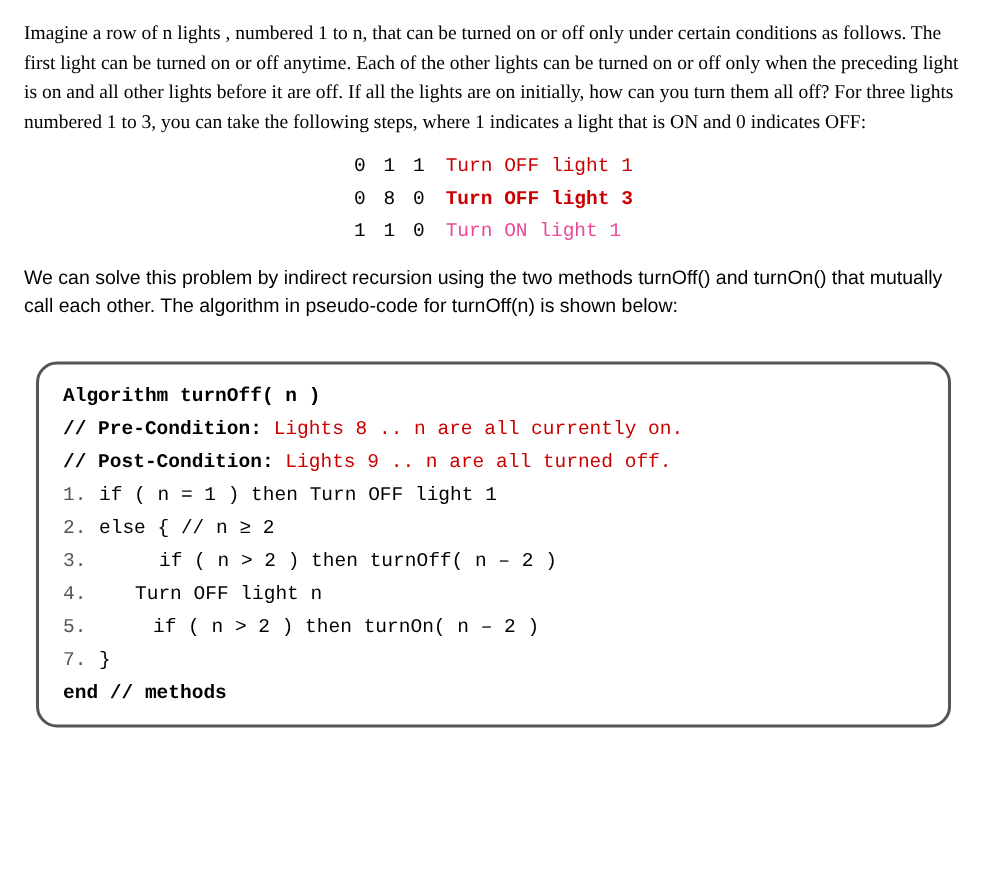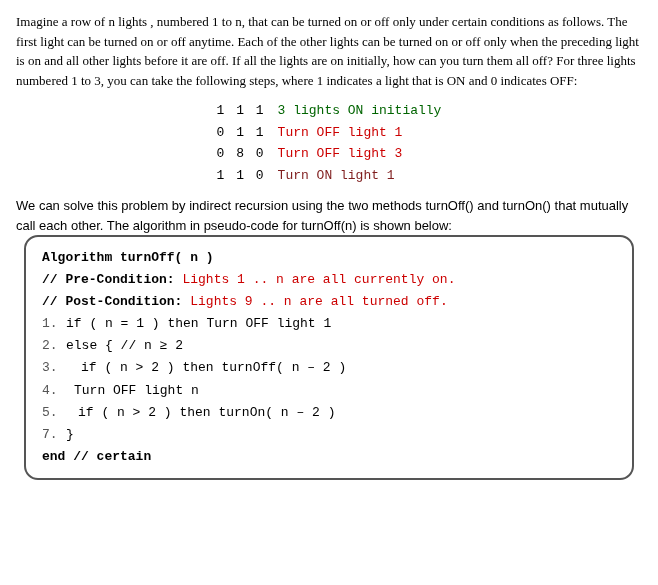--- a/index.html
+++ b/index.html
@@ -32,21 +32,21 @@
       letter-spacing: 2px;
       min-width: 50px;
     }
     .steps-table td.desc-col {
       color: #c00;
     }
     .steps-table tr:first-child td.desc-col {
       color: #008000;
     }
     .middle-text {
-      margin-bottom: 0;
+      margin-bottom: 27px;
     }
     .algorithm-box {
       border: 2px solid #555;
       border-radius: 14px;
       padding: 10px 16px;
       margin: 0 8px;
       font-family: 'Courier New', monospace;
       font-size: 13px;
       line-height: 1.7;
     }
@@ -74,56 +74,52 @@
 </head>
 <body>
 
 <div class="intro-text">
   <span>Imagine a row of n lights , numbered 1 to n, that can be turned on or off only under certain conditions as follows. The first light can be turned on or off anytime. Each of the other lights can be turned on or off only when the preceding light is on and all other lights before it are off. If all the lights are on initially, how can you turn them all off? For three lights numbered 1 to 3, you can take the following steps, where 1 indicates a light that is ON and 0 indicates OFF:</span>
 </div>
 
 <table class="steps-table">
   <tbody id="steps-body">
       <tr>
-        <td class="code-col">1 1 1</td>
-        <td class="desc-col" style="color: rgb(0, 100, 0);">3 lights ON initially</td>
-      </tr>
-      <tr>
         <td class="code-col">0 1 1</td>
         <td class="desc-col" style="color: rgb(204, 0, 0);">Turn OFF light 1</td>
       </tr>
       <tr>
         <td class="code-col">0 8 0</td>
-        <td class="desc-col" style="color: rgb(204, 0, 0);">Turn OFF light 3</td>
+        <td class="desc-col" style="color: rgb(204, 0, 0); font-weight: bold;">Turn OFF light 3</td>
       </tr>
       <tr>
         <td class="code-col">1 1 0</td>
-        <td class="desc-col" style="color: #7f1d1d;">Turn ON light 1</td>
+        <td class="desc-col" style="color: #ec4899;">Turn ON light 1</td>
       </tr>
     </tbody>
 </table>
 
 <div class="middle-text">
   <span>We can solve this problem by indirect recursion using the two methods turnOff() and turnOn() that mutually call each other. The algorithm in pseudo-code for turnOff(n) is shown below:</span>
 </div>
 
 <div class="algorithm-box">
   <div class="algo-line">
     <span class="algo-keyword">Algorithm  turnOff( n )</span>
   </div>
   <div class="algo-line">
-    <span class="algo-comment-label">// Pre-Condition:</span><span class="algo-comment-red">   Lights 1 .. n are  all currently on.</span>
+    <span class="algo-comment-label">// Pre-Condition:</span><span class="algo-comment-red">   Lights 8 .. n are  all currently on.</span>
   </div>
   <div class="algo-line">
     <span class="algo-comment-label">// Post-Condition:</span><span class="algo-comment-red"> Lights 9 .. n are all turned off.</span>
   </div>
   <div id="algo-lines-container">
       <div class="algo-line"><span class="algo-num">1.</span><span>if ( n = 1 ) then  Turn OFF light 1</span></div>
       <div class="algo-line"><span class="algo-num">2.</span><span>else {  // n ≥ 2</span></div>
-      <div class="algo-line"><span class="algo-num">3.</span><span style="margin-left: 15px;">if ( n &gt; 2 ) then   turnOff( n – 2 )</span></div>
-      <div class="algo-line"><span class="algo-num">4.</span><span style="margin-left: 8px;">Turn OFF light  n</span></div>
-      <div class="algo-line"><span class="algo-num">5.</span><span style="margin-left: 12px;">if ( n &gt; 2 ) then   turnOn( n – 2 )</span></div>
+      <div class="algo-line"><span class="algo-num">3.</span><span style="margin-left: 40px;">if ( n &gt; 2 ) then   turnOff( n – 2 )</span></div>
+      <div class="algo-line"><span class="algo-num">4.</span><span style="margin-left: 24px;">Turn OFF light  n</span></div>
+      <div class="algo-line"><span class="algo-num">5.</span><span style="margin-left: 36px;">if ( n &gt; 2 ) then   turnOn( n – 2 )</span></div>
       <div class="algo-line"><span class="algo-num">7.</span><span>}</span></div>
     </div>
   <div class="algo-line">
-    <span class="algo-keyword">end   // certain</span>
+    <span class="algo-keyword">end   // methods</span>
   </div>
 </div>
 
 </body></html>

